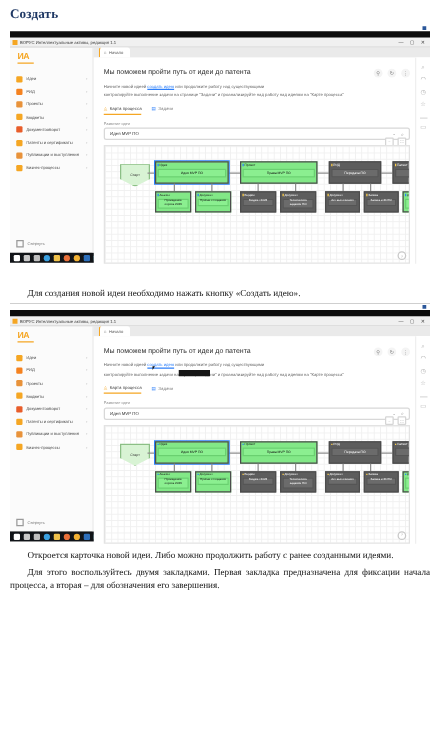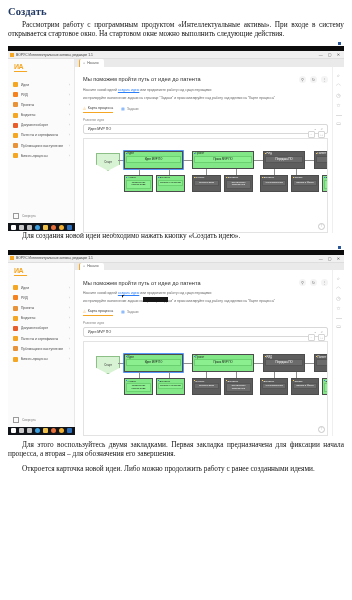--- a/index.html
+++ b/index.html
@@ -35,21 +35,21 @@
     margin:0;
   }
   .para.indent{ text-indent:14px; }
   .para-block{ margin:2px 0 3px 0; }
   .caption{
     font-family:"Liberation Serif", serif;
     font-size:7.3px;
     line-height:9.2px;
     color:#121212;
     text-indent:14px;
-    margin:0 0 4px 0;
+    margin:20px 0 4px 0;
   }
 
   
   .shot{
     width:336px;
     position:relative;
     background:#000;
     border:0;
     margin:0 0 0 0;
   }
@@ -283,23 +283,20 @@
     font-family:"Liberation Sans", sans-serif;font-size:2.3px;color:#e6e6e6;
     line-height:2.6px;text-align:center;
   }
 </style>
 </head>
 <body>
 
 <div class="doc">
 
   <div class="doc-h1">Создать</div>
-  <div class="para-block">
-    <p class="para indent">Рассмотрим работу с программным продуктом «Интеллектуальные активы». При входе в систему открывается стартовое окно. На стартовом окне можно выполнить следующие действия.</p>
-  </div>
 
   <div class="shot">
     <div class="shot-topstrip">
       <div class="dot"></div>
     </div>
     <div class="blackbar"></div>
 
     <div class="titlebar">
       <div class="tb-ico"></div>
       <div class="tb-title">ВОРУС Интеллектуальные активы, редакция 1.1</div>
@@ -749,20 +746,20 @@
         <span>РУС</span>
       </span>
       <span class="tb-clock">
         <span>16:27</span><br>
         <span>07.06.2023</span>
       </span>
       <span class="tb-ic" style="background:#9a9a9a;width:4px;height:4px;margin-left:3px"></span>
     </div>
   </div>
 
+  <div class="para-block" style="margin-top:6px">
+    <p class="para indent">Откроется карточка новой идеи. Либо можно продолжить работу с ранее созданными идеями.</p>
+  </div>
   <div class="para-block" style="margin-top:5px">
     <p class="para indent">Для этого воспользуйтесь двумя закладками. Первая закладка предназначена для фиксации начала процесса, а вторая – для обозначения его завершения.</p>
   </div>
-  <div class="para-block" style="margin-top:6px">
-    <p class="para indent">Откроется карточка новой идеи. Либо можно продолжить работу с ранее созданными идеями.</p>
-  </div>
 
 </div>
 
 </body></html>

